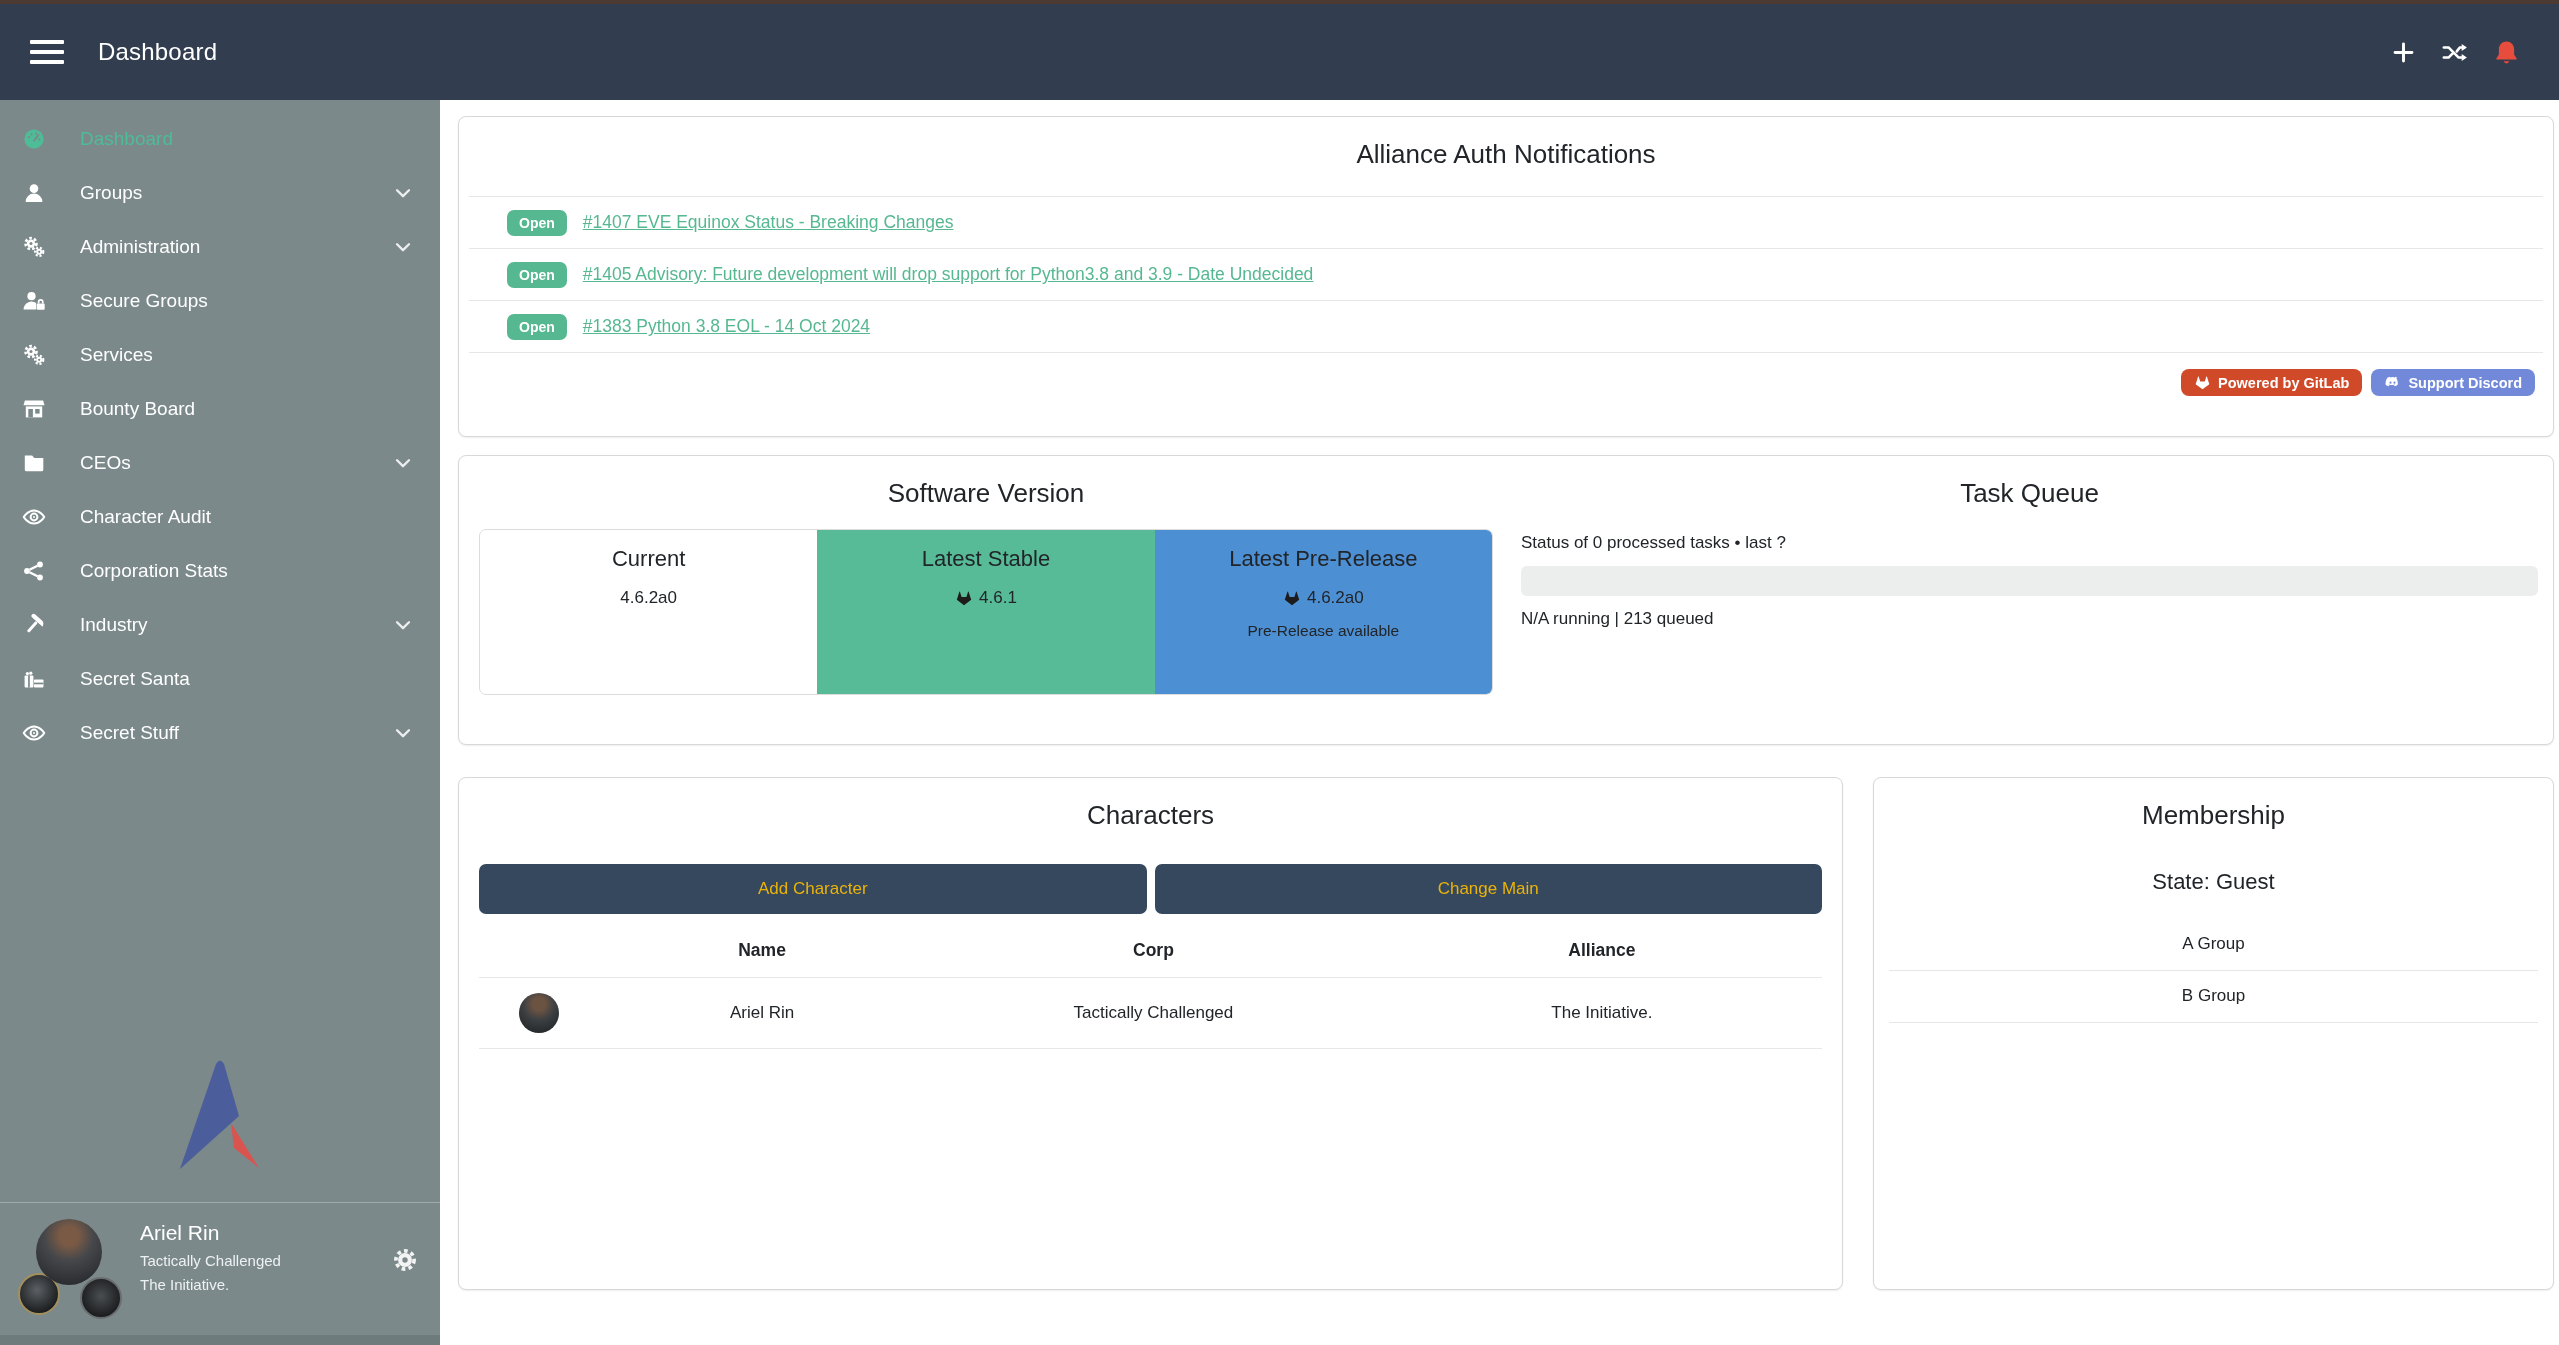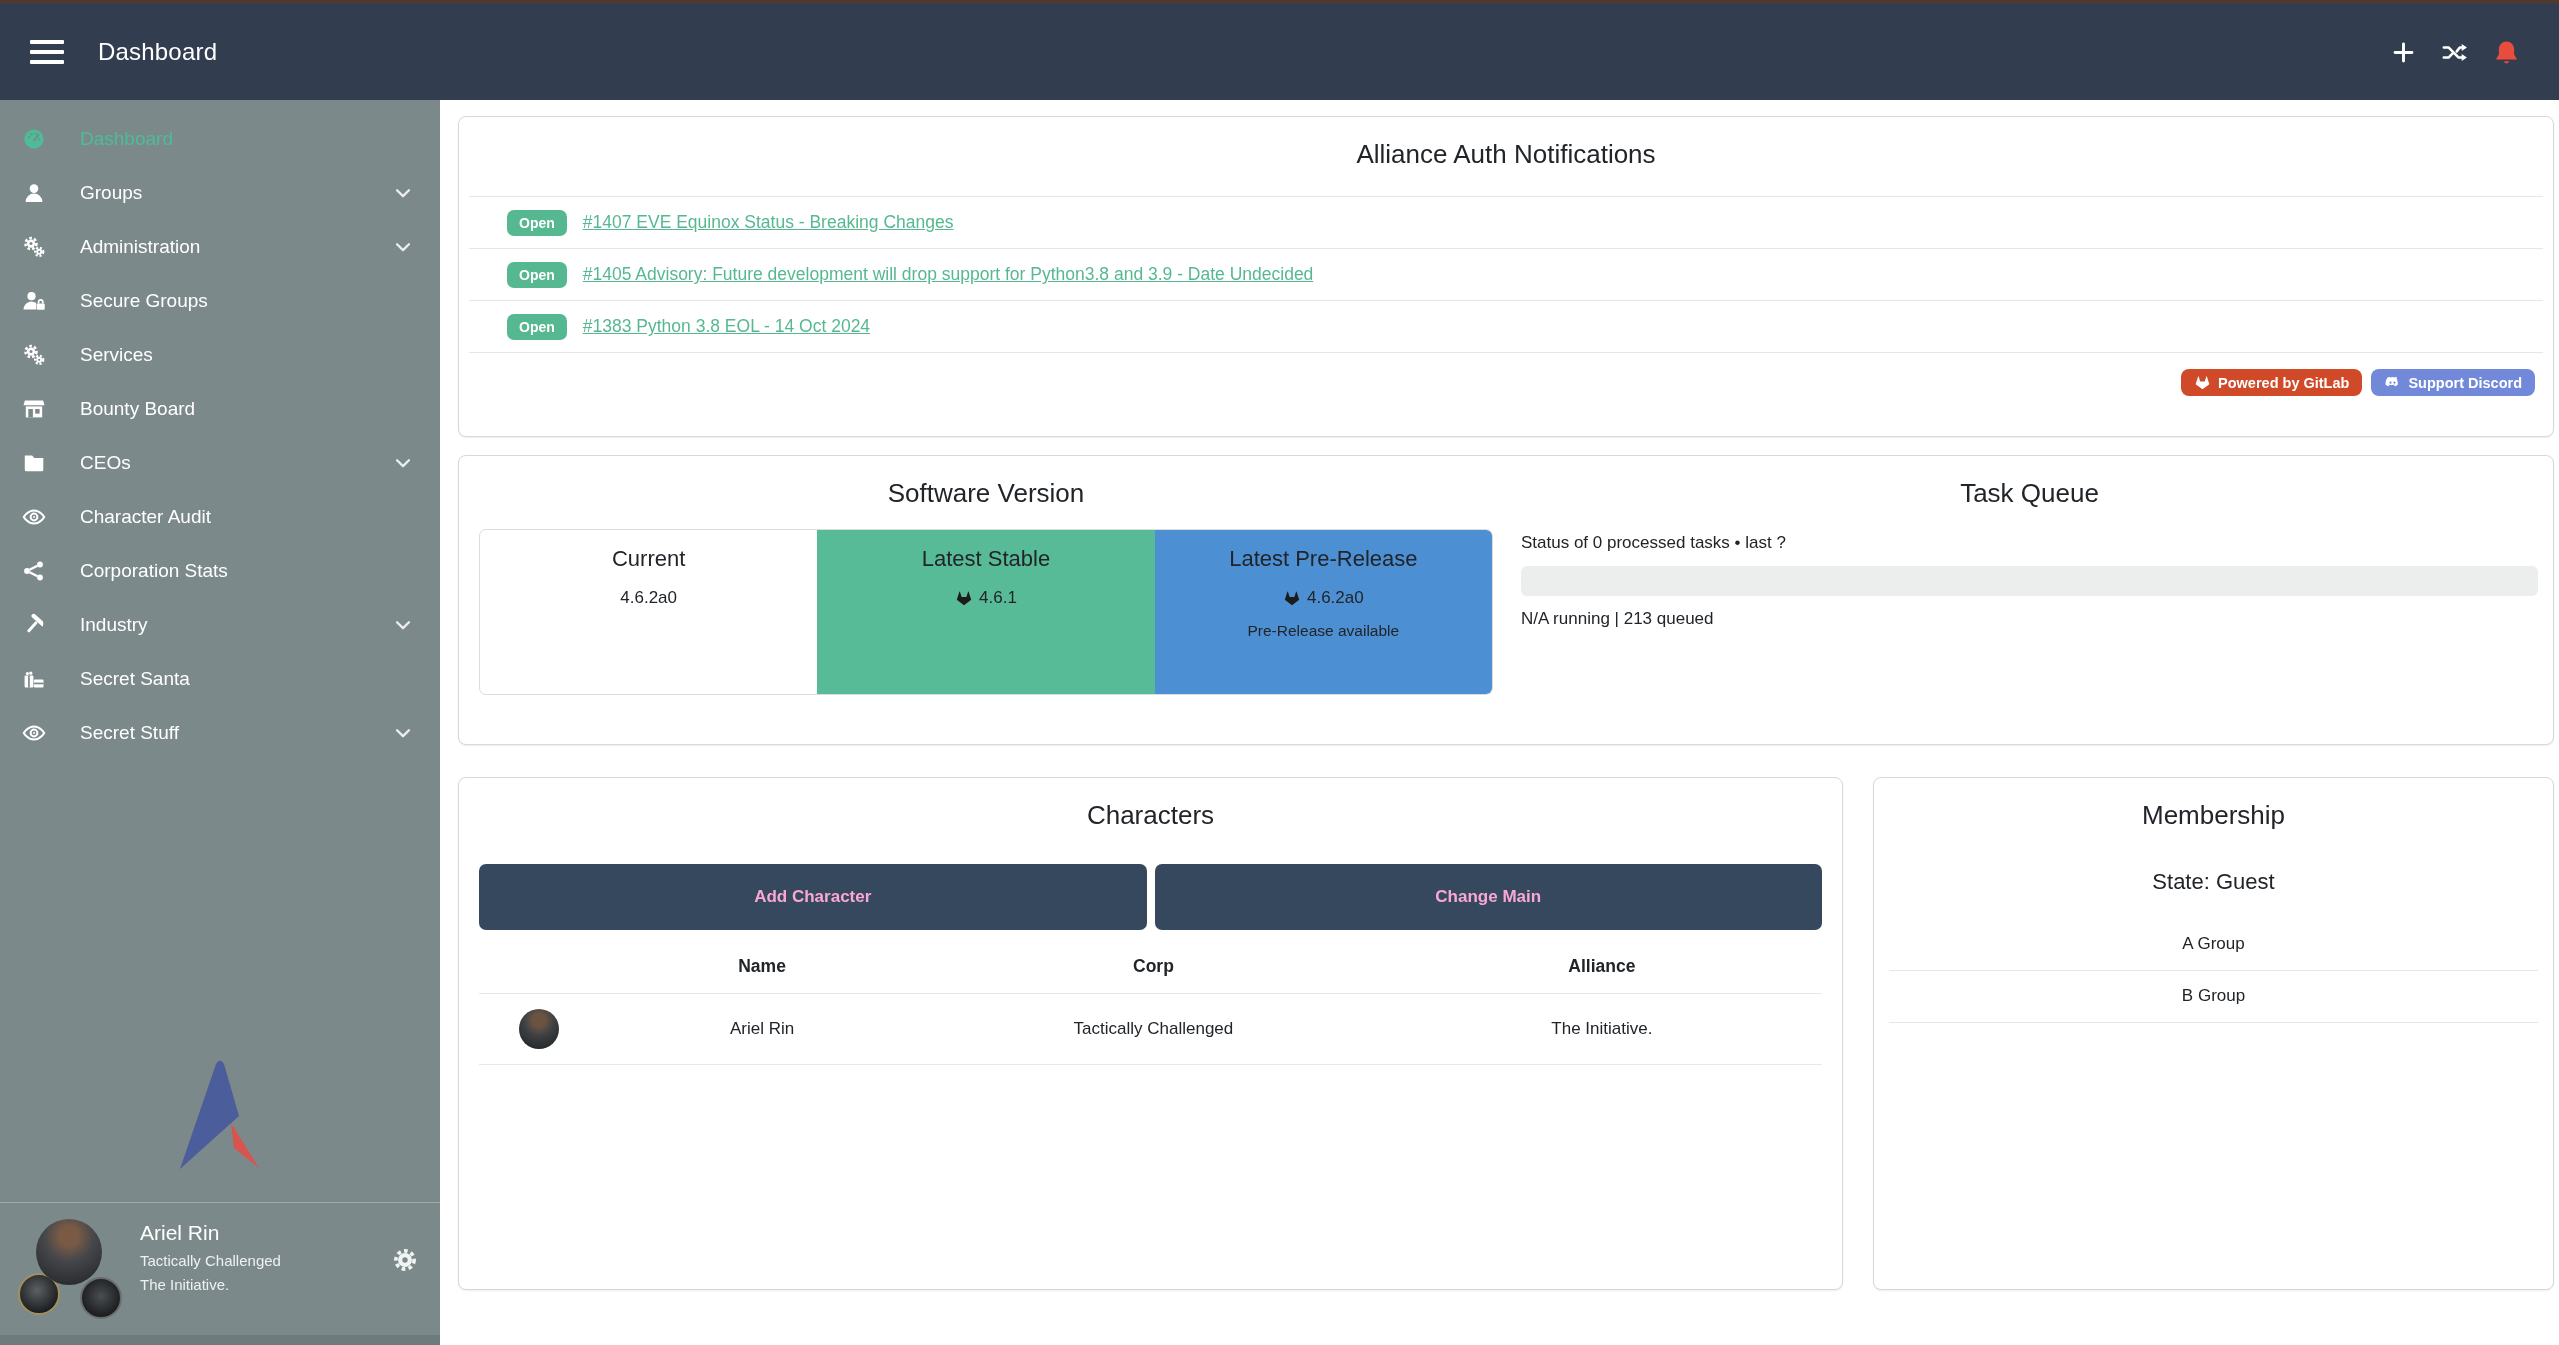--- a/index.html
+++ b/index.html
@@ -120,22 +120,22 @@
   .tq-status { font-size:17px; margin-top:24px; }
   .tq-bar { height:30px; background:#eceeee; border-radius:6px; margin-top:13px; }
   .tq-queue { font-size:17px; margin-top:13px; }
 
   
   .row3 { display:flex; gap:30px; }
   .panel-characters { width:1385px; height:513px; flex:none; }
   .panel-membership { flex:1; height:513px; }
   .char-buttons { display:flex; gap:8px; padding:0 20px; margin-top:33px; }
   .btn-dark {
-    flex:1; height:66px; background:#36485e; color:#f9a8d4; border:none; border-radius:7px;
-    font-size:17px; font-family:inherit; cursor:pointer;font-weight:bold;
+    flex:1; height:50px; background:#36485e; color:#eab308; border:none; border-radius:7px;
+    font-size:17px; font-family:inherit; cursor:pointer;
   }
   .char-table { margin:26px 20px 0; }
   .char-head, .char-row { display:grid; grid-template-columns:120px 1fr 1.4fr 1.35fr; align-items:center; }
   .char-head { font-weight:700; font-size:17.5px; padding-bottom:16px; }
   .char-head div { text-align:center; }
   .char-row { border-top:1px solid #e8e8e8; border-bottom:1px solid #e8e8e8; height:72px; font-size:17px; }
   .char-row div { text-align:center; }
   .char-avatar {
     width:40px; height:40px; border-radius:50%; margin:0 auto;
     background:radial-gradient(circle at 50% 28%, #6b5342 0 18%, #3d4043 45%, #1c1f21 100%);

